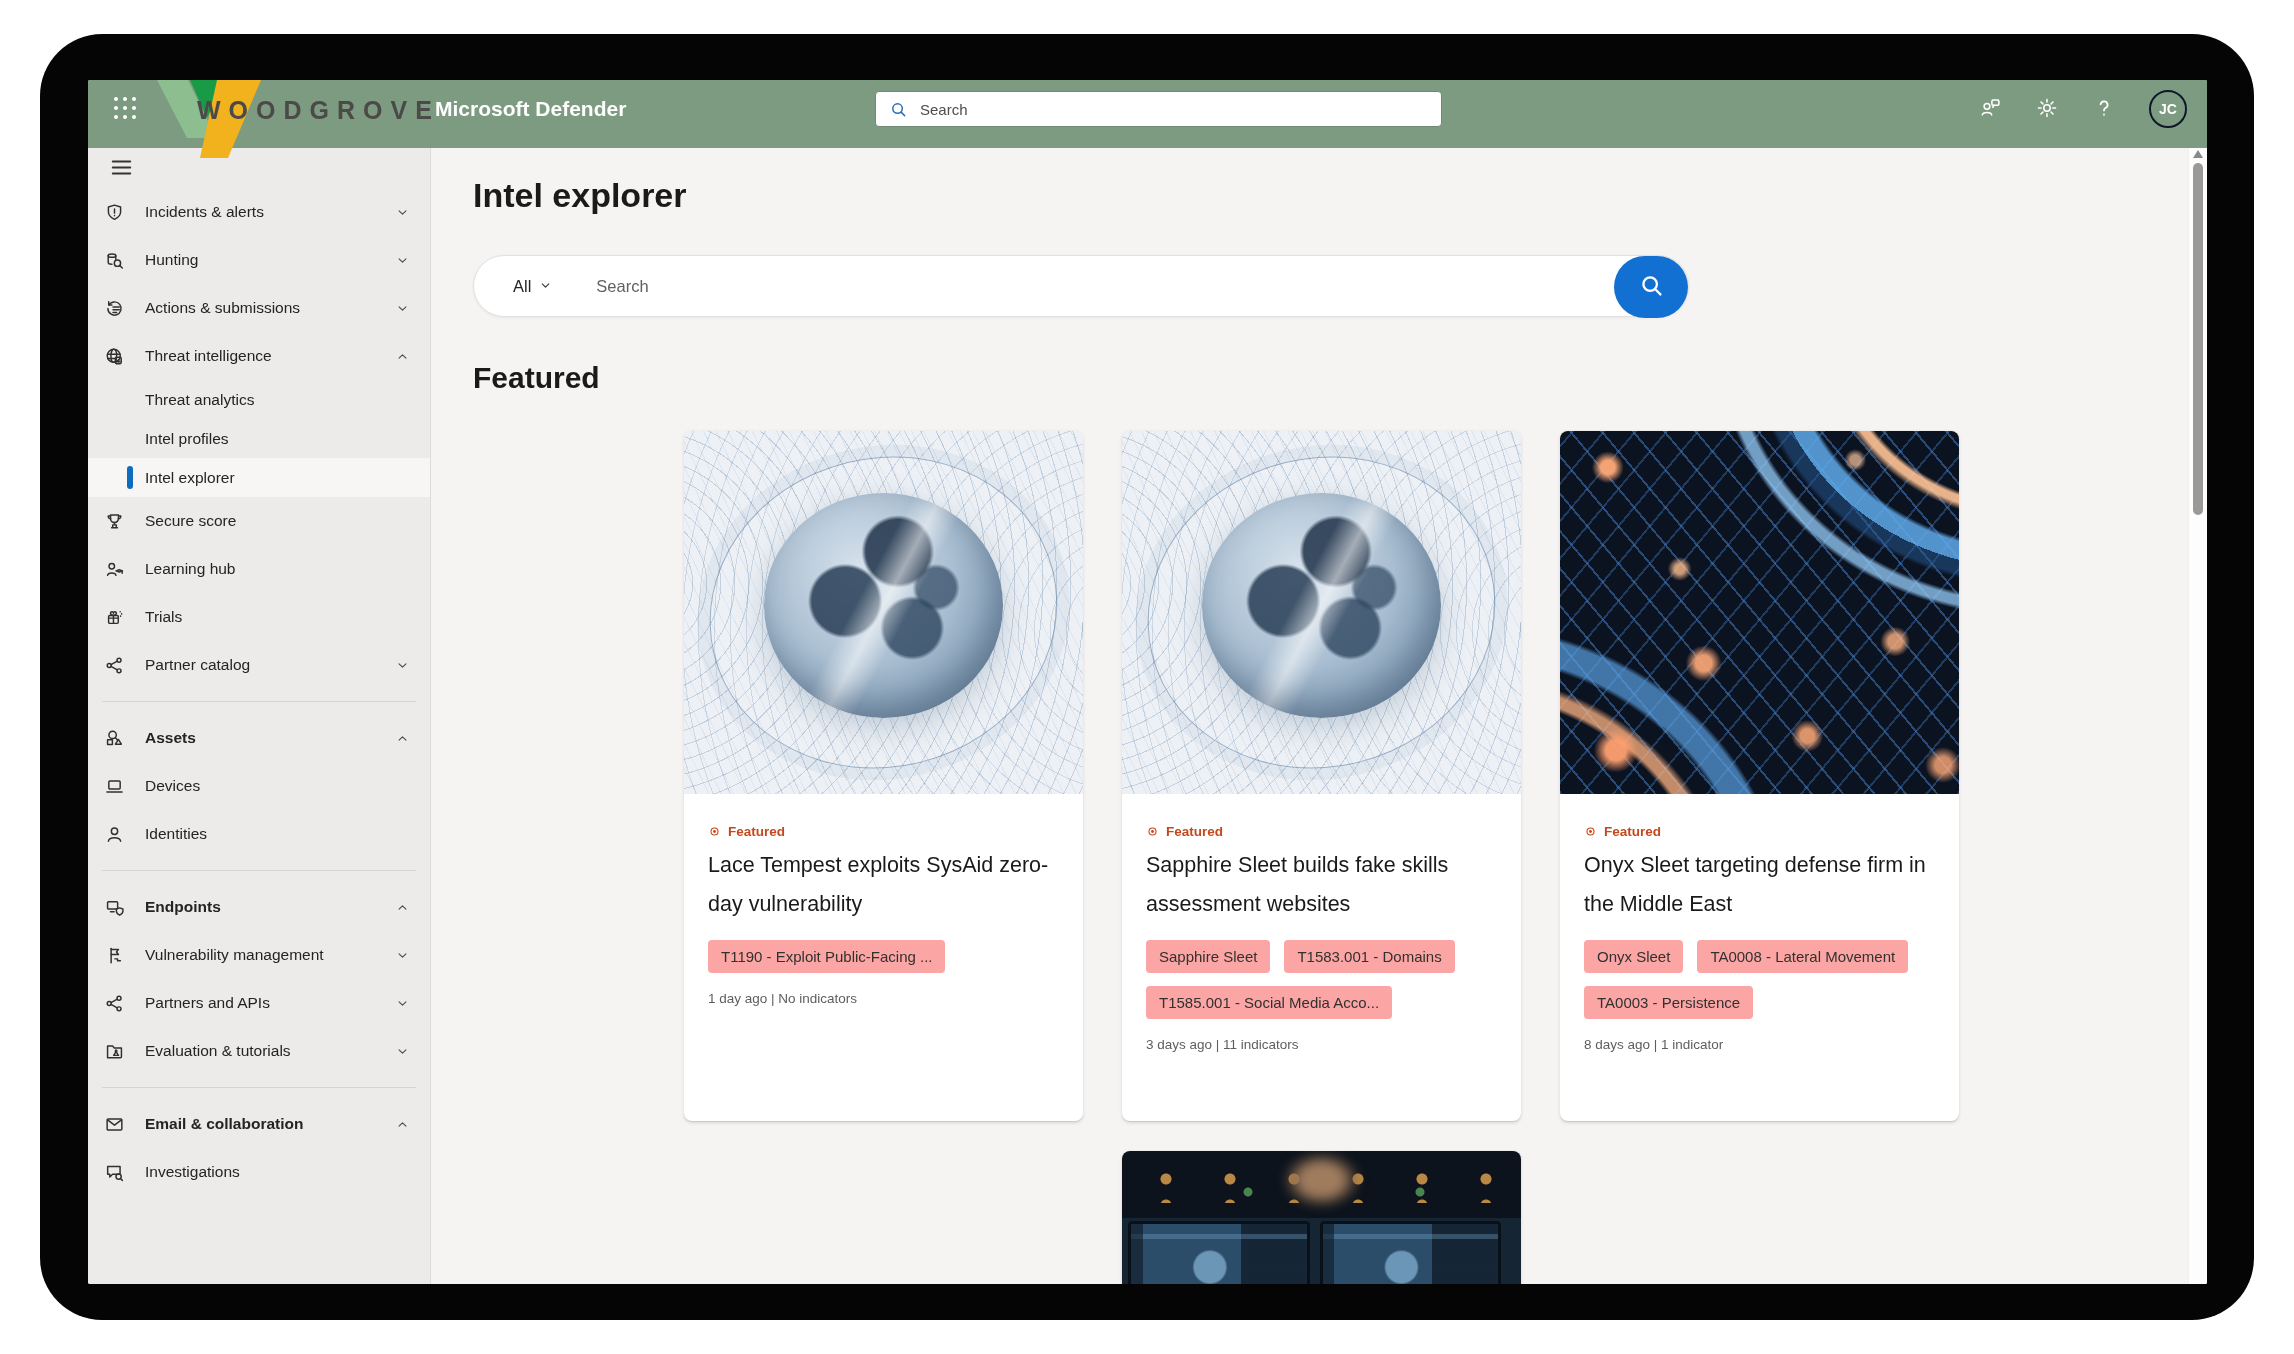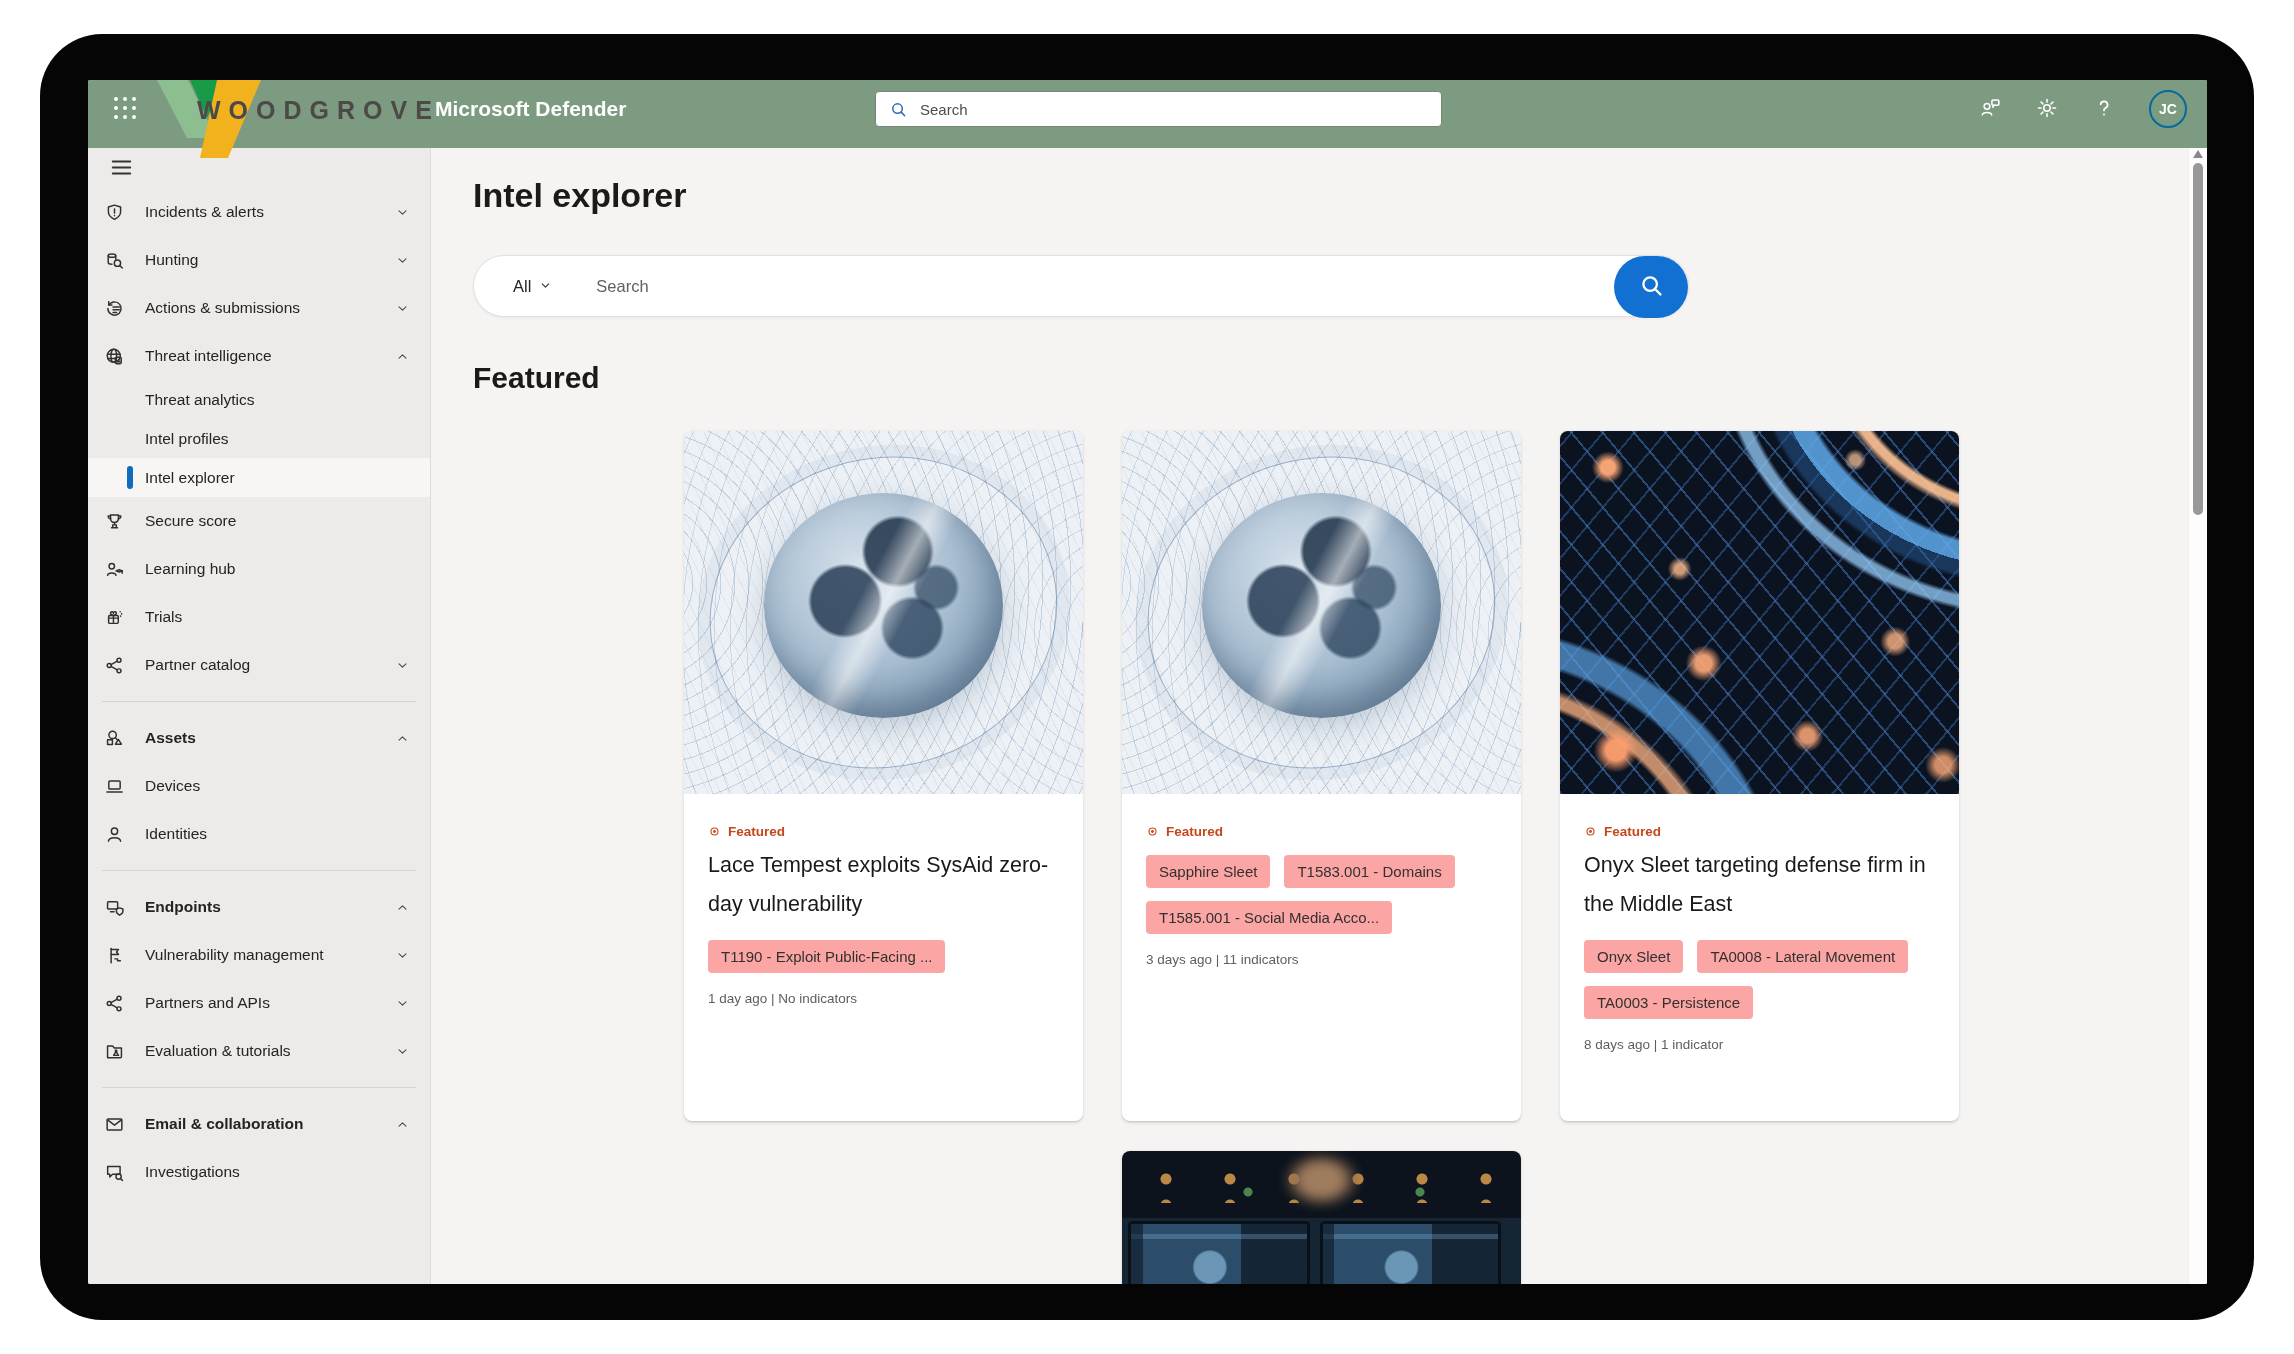--- a/index.html
+++ b/index.html
@@ -25,21 +25,21 @@
   .hdr-search{position:absolute;left:787px;top:11px;width:567px;height:36px;background:#fff;
               border-radius:4px;display:flex;align-items:center;padding-left:13px;gap:10px;
               border:1px solid #6f8a73;}
   .hdr-search svg{width:19px;height:19px;color:#2b6cb8;flex:none;}
   .hdr-search input{border:none;outline:none;flex:1;font-size:15px;color:#333;background:transparent;
                     font-family:"Liberation Sans",sans-serif;}
   .hdr-search input::placeholder{color:#4f4d4b;opacity:1;}
   .hdr-actions{position:absolute;right:20px;top:0;height:58px;display:flex;align-items:center;gap:33px;}
   .hdr-btn{background:none;border:none;color:#fff;padding:0;cursor:pointer;display:grid;place-items:center;}
   .hdr-btn svg{width:24px;height:24px;}
-  .avatar{width:38px;height:38px;border-radius:50%;border:2px solid #0369a1;color:#fff;background:transparent;
+  .avatar{width:38px;height:38px;border-radius:50%;border:2px solid #0f172a;color:#fff;background:transparent;
           display:grid;place-items:center;font-size:14px;font-weight:600;cursor:pointer;}
 
   
   .bod{position:absolute;left:0;top:58px;width:100%;height:1146px;display:flex;}
   .sidebar{width:343px;flex:none;background:#edebe9;border-right:1px solid #dedcd9;overflow:hidden;}
   .hamburger{margin:14px 0 2px 14px;width:38px;height:34px;background:none;border:none;color:#333;
              display:grid;place-items:center;cursor:pointer;}
   .hamburger svg{width:25px;height:25px;}
   .nav-item{height:48px;display:flex;align-items:center;padding:0 8px 0 14px;position:relative;
             color:#242424;font-size:15.5px;cursor:pointer;}
@@ -549,20 +549,21 @@
        <div class="card-body">
          <div class="card-badge">
            <span class="badge-ico">
                     <svg viewBox="0 0 20 20">
                       <circle cx="10" cy="10" r="5.4" fill="none" stroke="currentColor" stroke-width="1.7"></circle>
                       <circle cx="10" cy="10" r="2.2" fill="currentColor"></circle>
                     </svg>
                   </span>
            <span>Featured</span>
          </div>
+         <h3 class="card-title">Sapphire Sleet builds fake skills assessment websites</h3>
          <div class="card-tags">
            <span class="tag">Sapphire Sleet</span>
                   <span class="tag">T1583.001 - Domains</span>
                   <span class="tag">T1585.001 - Social Media Acco...</span>
          </div>
          <div class="card-meta">3 days ago | 11 indicators</div>
        </div>
      </article>
             <article class="card">
        <div class="card-img img-wave"></div>

